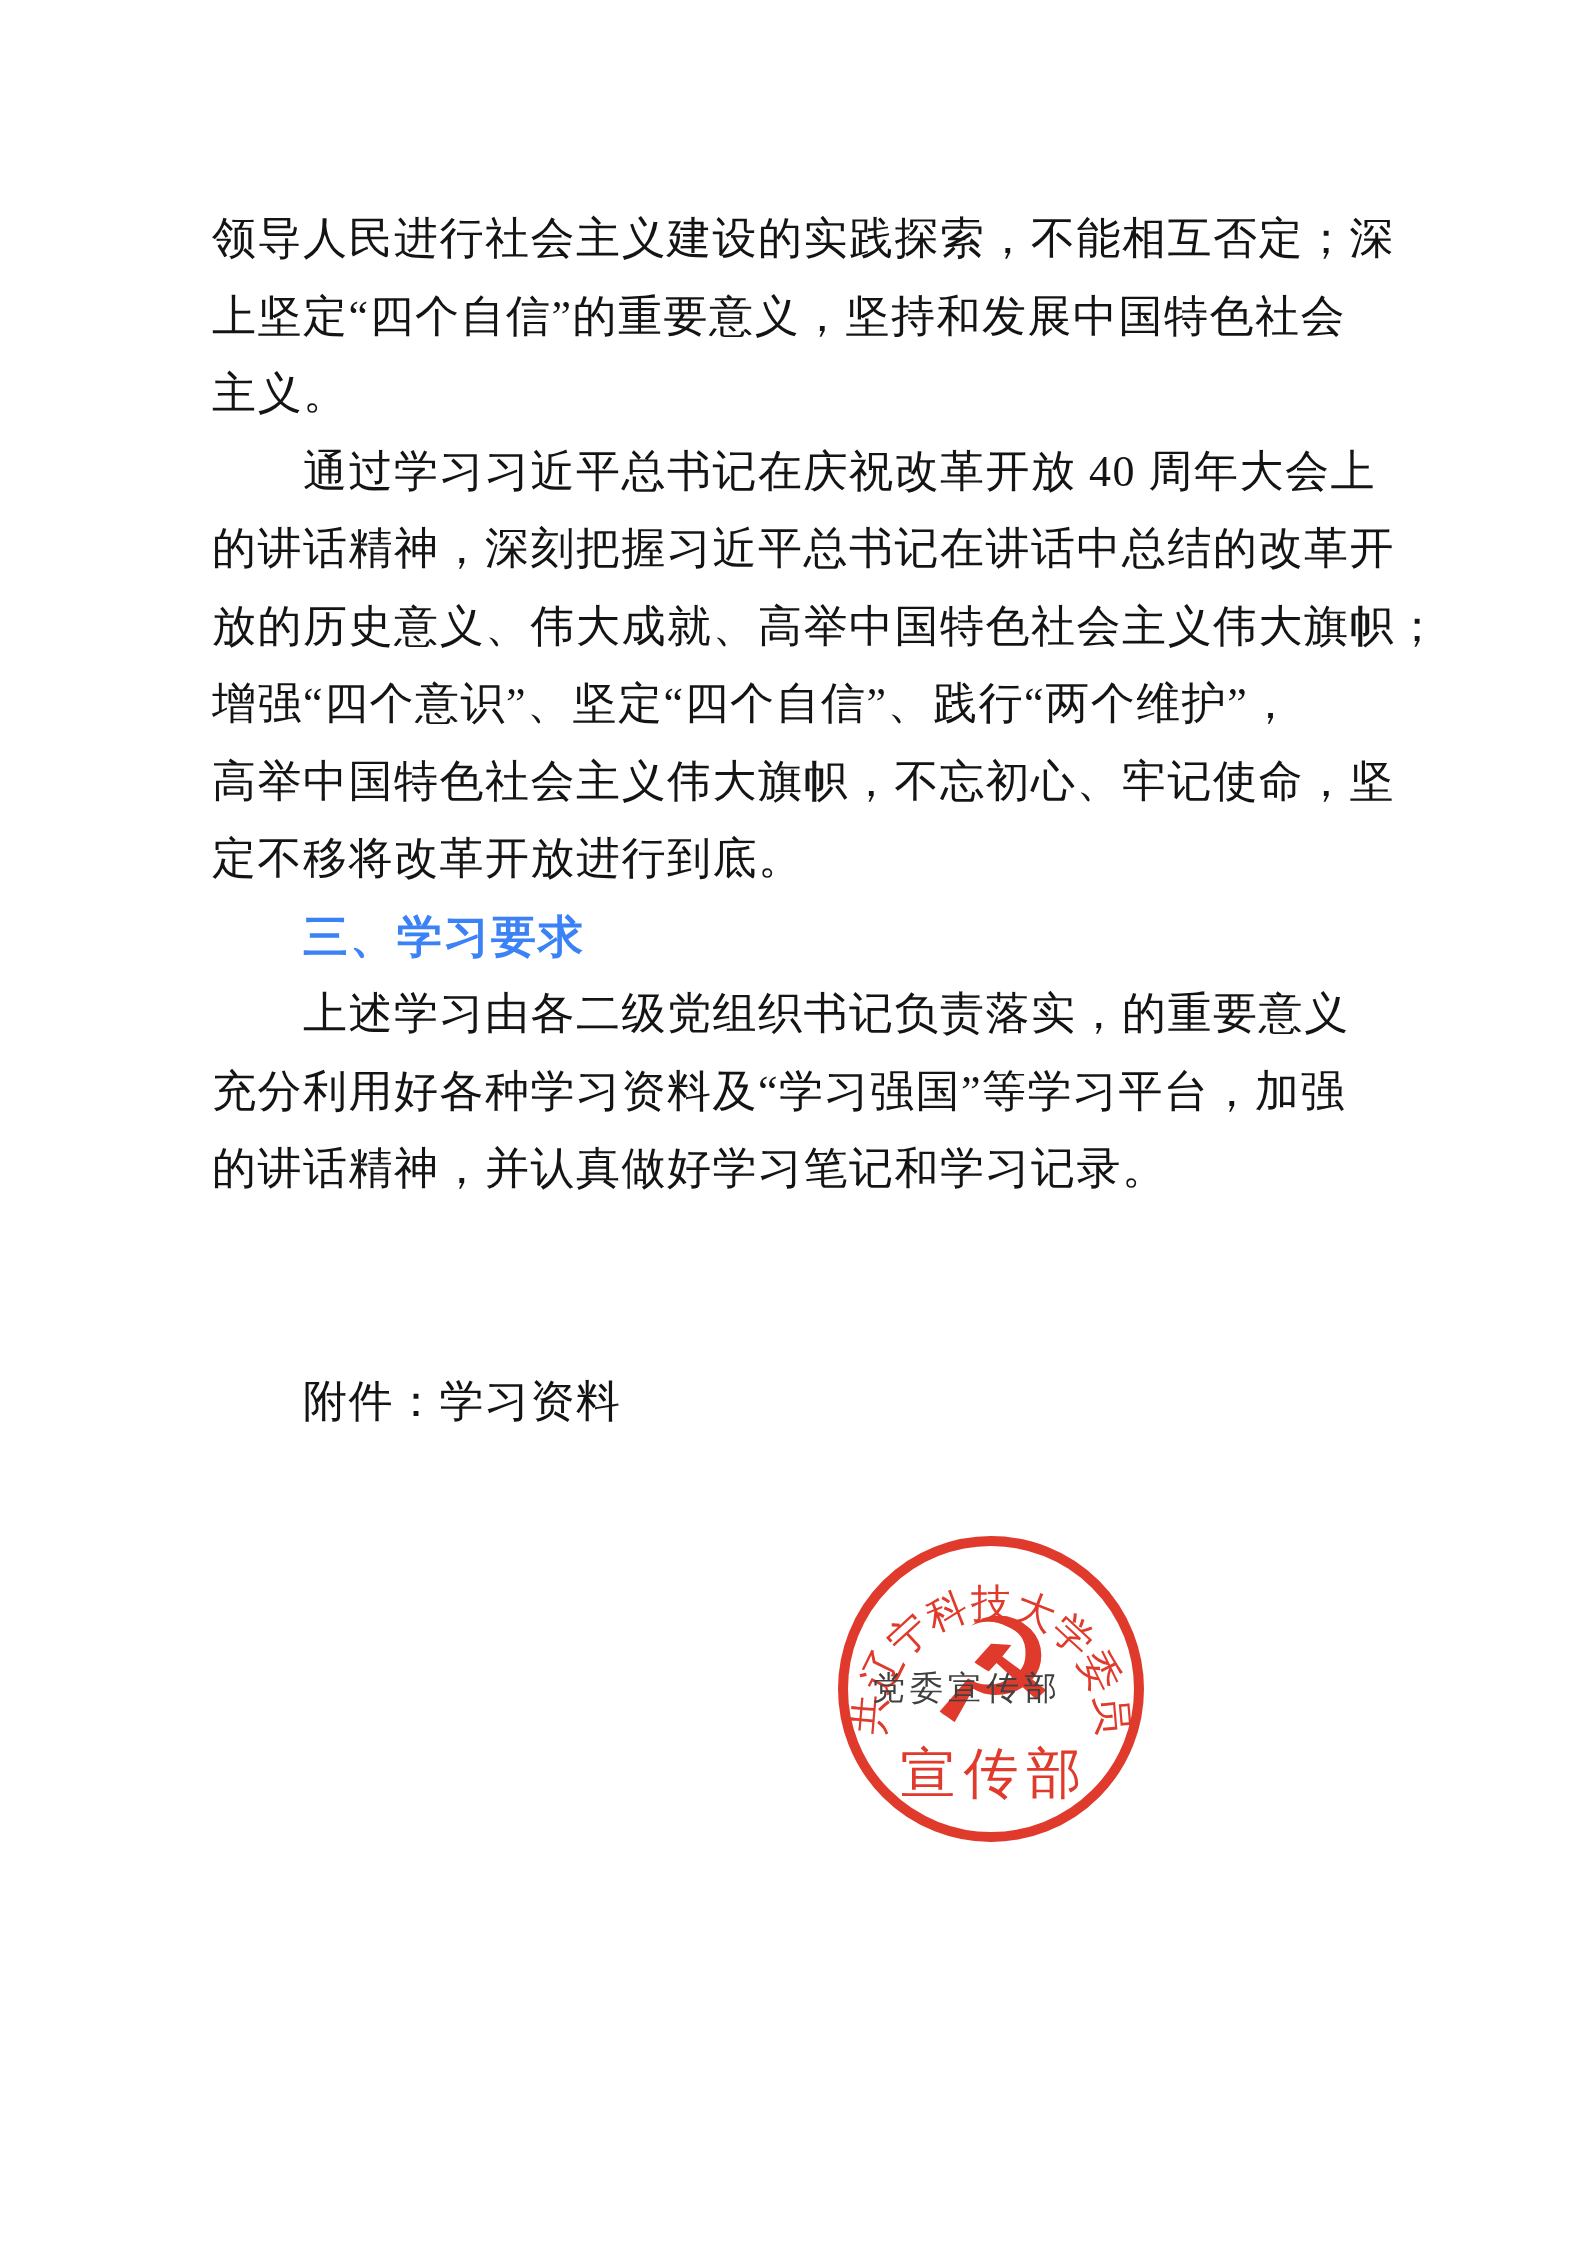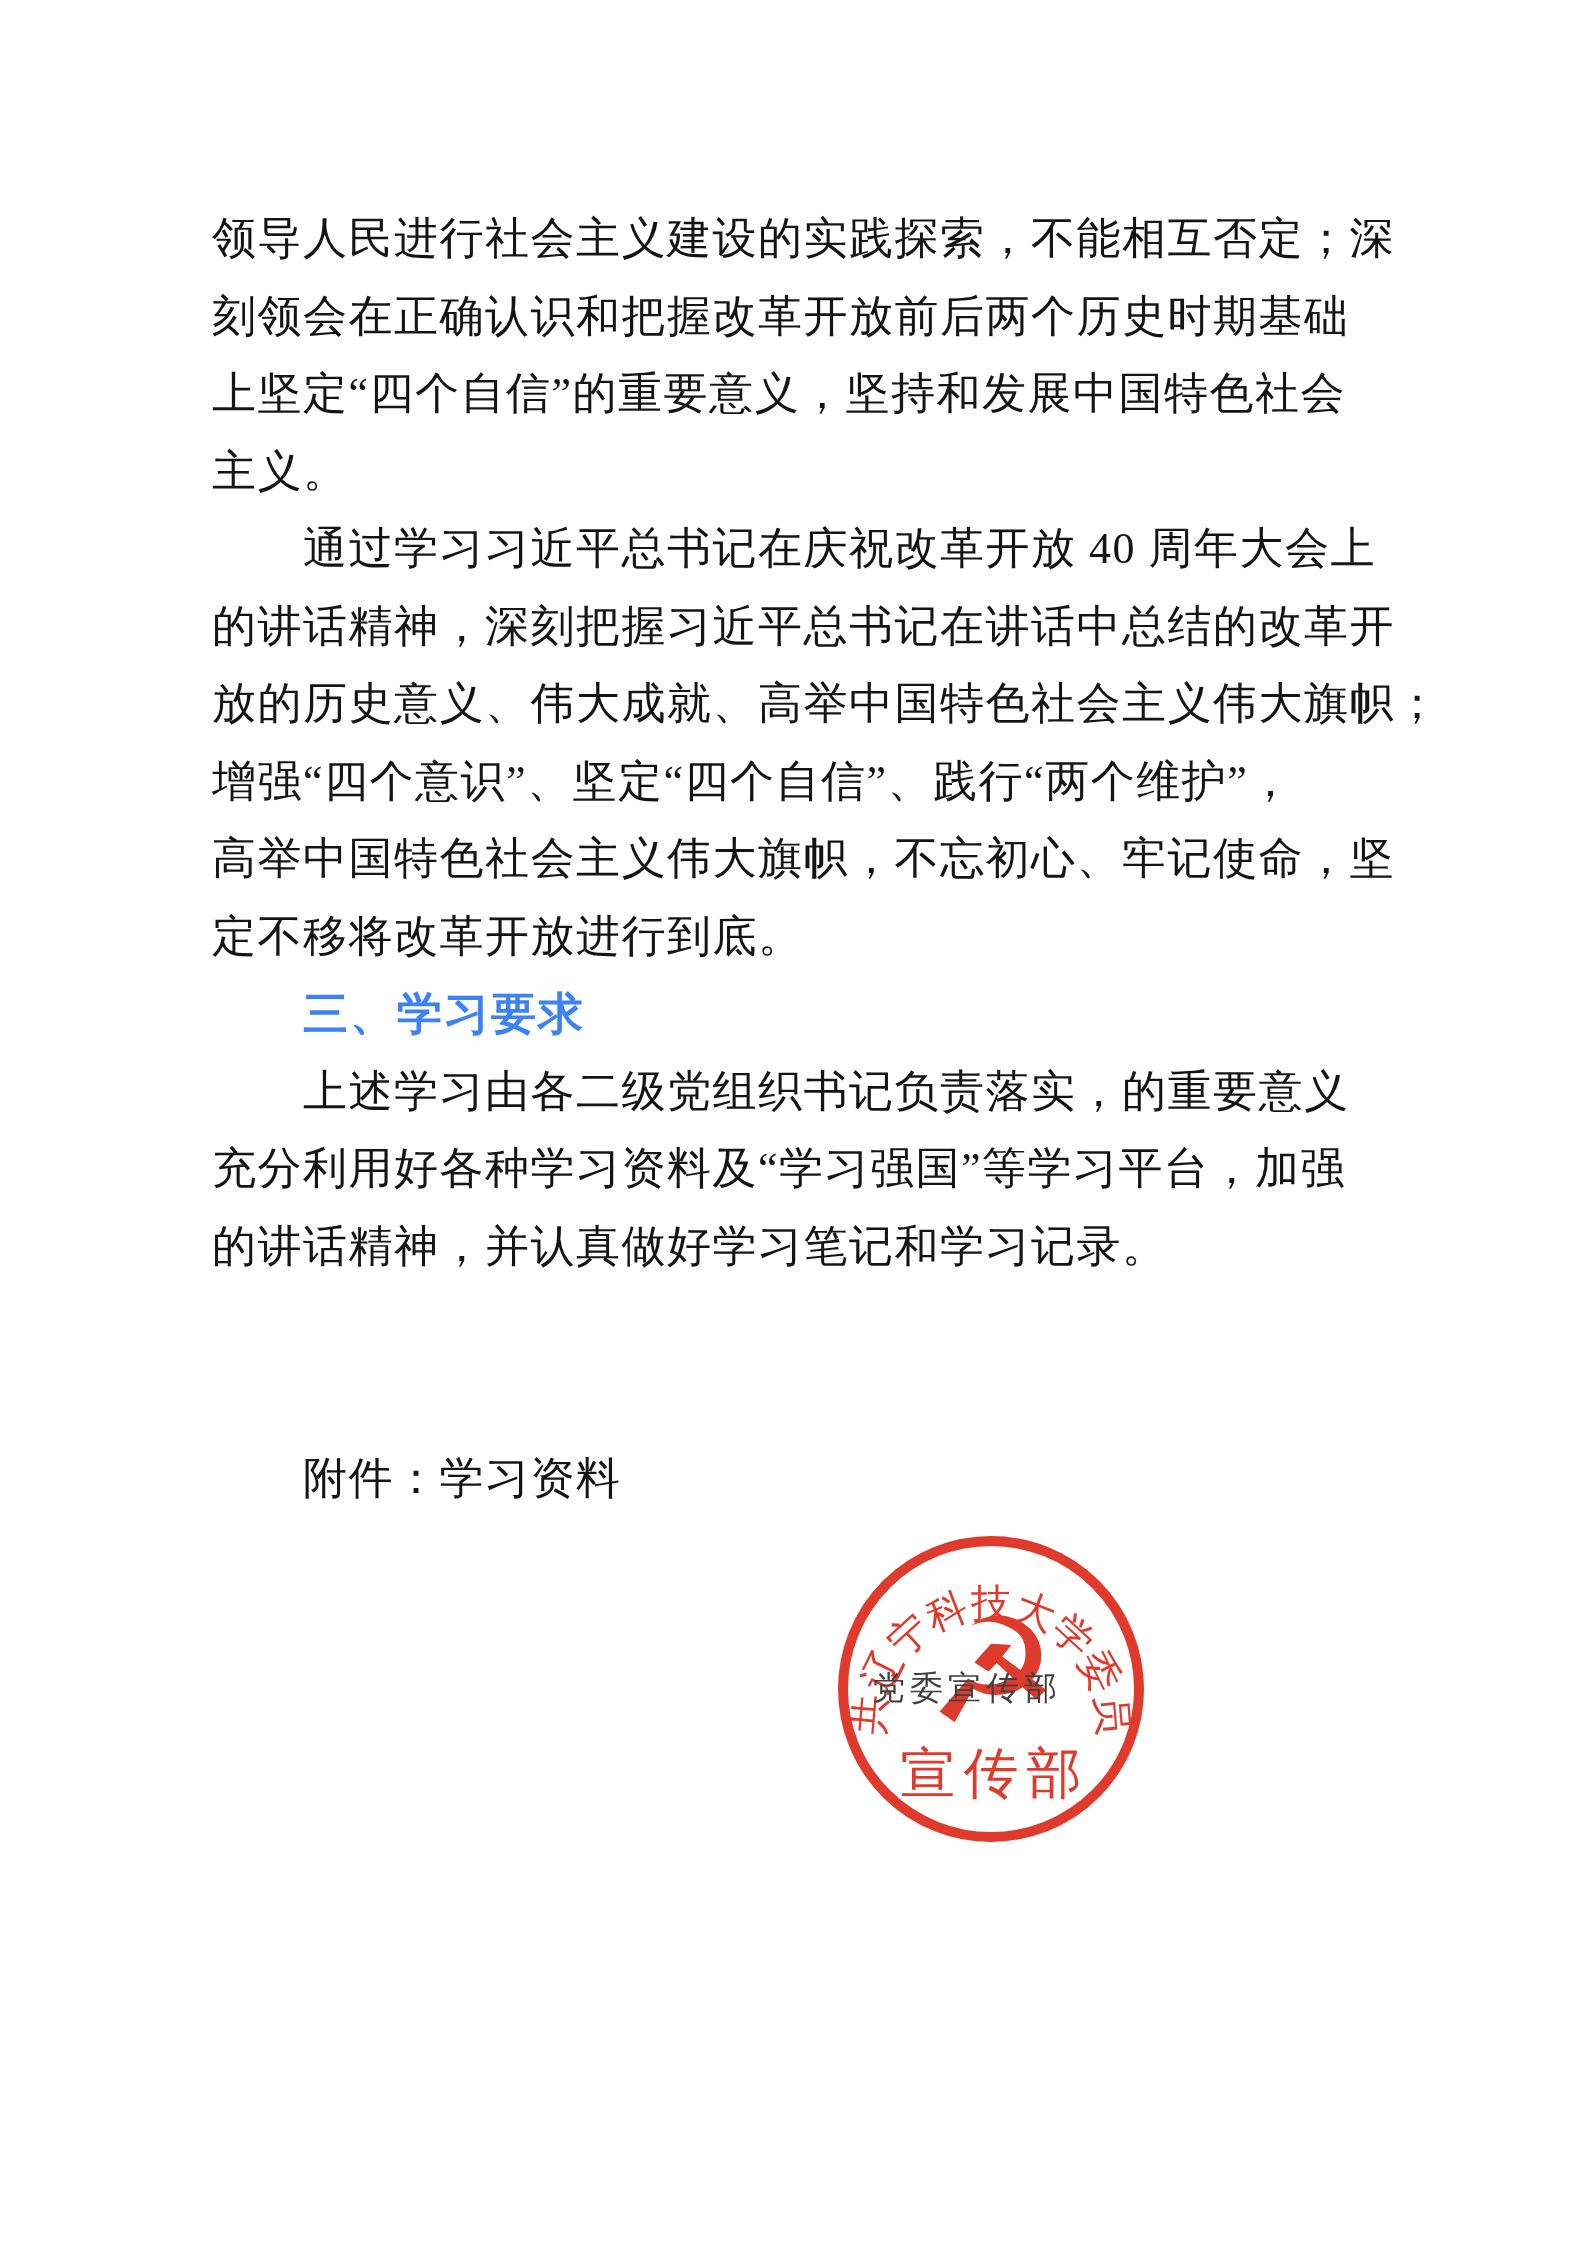--- a/index.html
+++ b/index.html
@@ -68,21 +68,20 @@
   .seal-svg text { font-family: "Liberation Serif", "DejaVu Serif", serif; }
   .seal-svg .emblem { font-family: "DejaVu Sans", sans-serif; }
 </style>
 </head>
 <body>
 
 <div class="page">
 
   <div class="content">
     <div class="line">领导人民进行社会主义建设的实践探索，不能相互否定；深</div>
-    <div class="line">刻领会在正确认识和把握改革开放前后两个历史时期基础</div>
     <div class="line">上坚定“四个自信”的重要意义，坚持和发展中国特色社会</div>
     <div class="line">主义。</div>
     <div class="line indent">通过学习习近平总书记在庆祝改革开放 40 周年大会上</div>
     <div class="line">的讲话精神，深刻把握习近平总书记在讲话中总结的改革开</div>
     <div class="line">放的历史意义、伟大成就、高举中国特色社会主义伟大旗帜；</div>
     <div class="line">增强“四个意识”、坚定“四个自信”、践行“两个维护”，</div>
     <div class="line">高举中国特色社会主义伟大旗帜，不忘初心、牢记使命，坚</div>
     <div class="line">定不移将改革开放进行到底。</div>
     <div class="line indent heading">三、学习要求</div>
     <div class="line indent">上述学习由各二级党组织书记负责落实，的重要意义</div>

